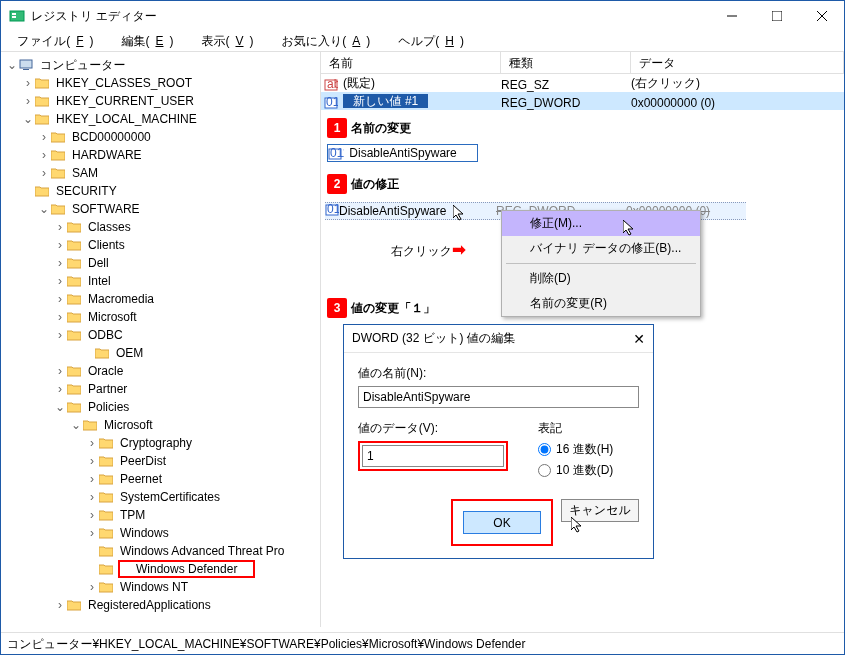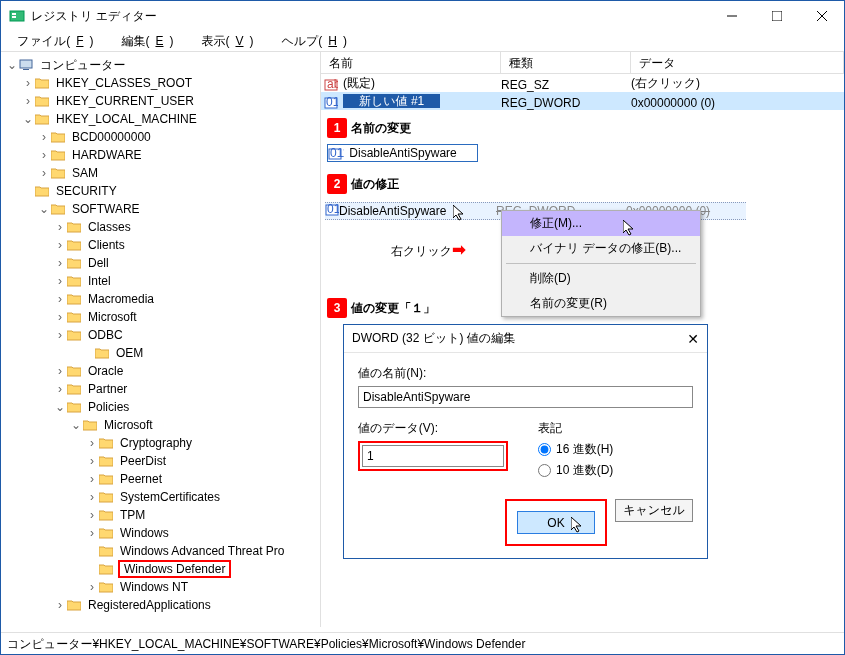--- a/index.html
+++ b/index.html
@@ -20,31 +20,31 @@
 .fold svg{width:14px;height:12px}
 .lbl{padding:0 2px}
 .list{flex:1;position:relative}
 .cols{display:flex;height:22px;border-bottom:1px solid #e0e0e0}
 .col{padding:3px 8px;border-right:1px solid #e0e0e0}
 .c1{width:180px}.c2{width:130px}.c3{flex:1}
 .row{display:flex;height:18px;align-items:flex-end}
 .row .ico{width:20px;display:flex;justify-content:center}
 .row .v1{width:160px;padding-left:2px}.row .v2{width:130px}.row .v3{flex:1}
 .rowsel{background:#cde8ff}
-.rowsel .v1 span{background:#1e5aa8;color:#fff;padding:0 16px}
+.rowsel .v1 span{background:#1e5aa8;color:#fff;padding:0 10px}
 .anno{position:absolute;color:#f00;font-weight:bold;font-size:15px}
 .annonum{display:inline-flex;width:20px;height:20px;background:#f00;color:#fff;align-items:center;justify-content:center;border-radius:2px;margin-right:4px}
 .renamebox{position:absolute;border:1px solid #2a6bbf;background:#fff}
 .renamebox input{border:none;outline:none;width:130px;padding:1px 2px;font-size:12px}
 .selrow2{position:absolute;background:#e9f3ff;border-top:1px dotted #89b;border-bottom:1px dotted #89b;display:flex;align-items:center;height:18px}
 .ctxmenu{position:absolute;background:#f0f0f0;border:1px solid #b0b0b0;box-shadow:2px 2px 4px rgba(0,0,0,.3);width:200px}
 .ctxmenu div{padding:4px 10px 4px 28px}
 .ctxmenu .hl{background:#c4b5fd}
 .ctxmenu .msep{height:1px;background:#c0c0c0;margin:2px 4px;padding:0}
-.dlg{position:absolute;background:#fff;border:1px solid #1e5aa8;width:365px}
+.dlg{position:absolute;background:#fff;border:1px solid #1e5aa8;width:311px}
 .dlg .dtitle{height:28px;display:flex;align-items:center;padding:0 8px;border-bottom:1px solid #e5e5e5}
 .dlg .dtitle .cx{margin-left:auto;font-size:14px}
 .dlg .dbody{padding:12px 14px}
 .dlg label{display:block;margin-bottom:4px}
 .dlg input[type=text]{width:100%;border:1px solid #888;padding:3px 4px;font-size:12px}
 .dlg .flex{display:flex;gap:30px;margin-top:12px}
 .dlg .left{flex:0 0 150px}
 .dlg .radio{display:flex;align-items:center;gap:5px;margin:4px 0}
 .dlg .btns{display:flex;justify-content:flex-end;gap:8px;margin-top:16px}
 .dlg .btn{width:78px;height:23px;border:1px solid #888;background:#f5f5f5;display:flex;align-items:center;justify-content:center;cursor:pointer}
@@ -81,20 +81,21 @@
         <line x1="0" y1="0" x2="10" y2="10" stroke="#000"></line>
         <line x1="10" y1="0" x2="0" y2="10" stroke="#000"></line>
       </svg>
     </span>
 </div>
 
 <div class="menubar">
   <span><span>ファイル(</span><u>F</u><span>)</span></span>
   <span><span>編集(</span><u>E</u><span>)</span></span>
   <span><span>表示(</span><u>V</u><span>)</span></span>
+  <span><span>お気に入り(</span><u>A</u><span>)</span></span>
   <span><span>ヘルプ(</span><u>H</u><span>)</span></span>
 </div>
 <div class="sep"></div>
 
 <div class="main">
 
 <div class="tree">
 <div class="node" style="padding-left:4px">
         <span class="exp">⌄</span>
         <span class="fold">
@@ -348,21 +349,21 @@
         </span>
         <span class="lbl">Windows Advanced Threat Pro</span>
       </div>
 <div class="node" style="padding-left:84px">
         <span class="exp"></span>
         <span class="fold">
           <svg viewBox="0 0 14 12">
             <path d="M0 2h5l1 1h8v8H0z" fill="#ffd870" stroke="#d9a441"></path>
           </svg>
         </span>
-        <span class="lbl redbox" style="padding:0 4px">Windows Defender</span>
+        <span class="lbl redbox" style="padding:0 16px">Windows Defender</span>
       </div>
 <div class="node" style="padding-left:84px">
         <span class="exp">›</span>
         <span class="fold">
           <svg viewBox="0 0 14 12">
             <path d="M0 2h5l1 1h8v8H0z" fill="#ffd870" stroke="#d9a441"></path>
           </svg>
         </span>
         <span class="lbl">Windows NT</span>
       </div>

